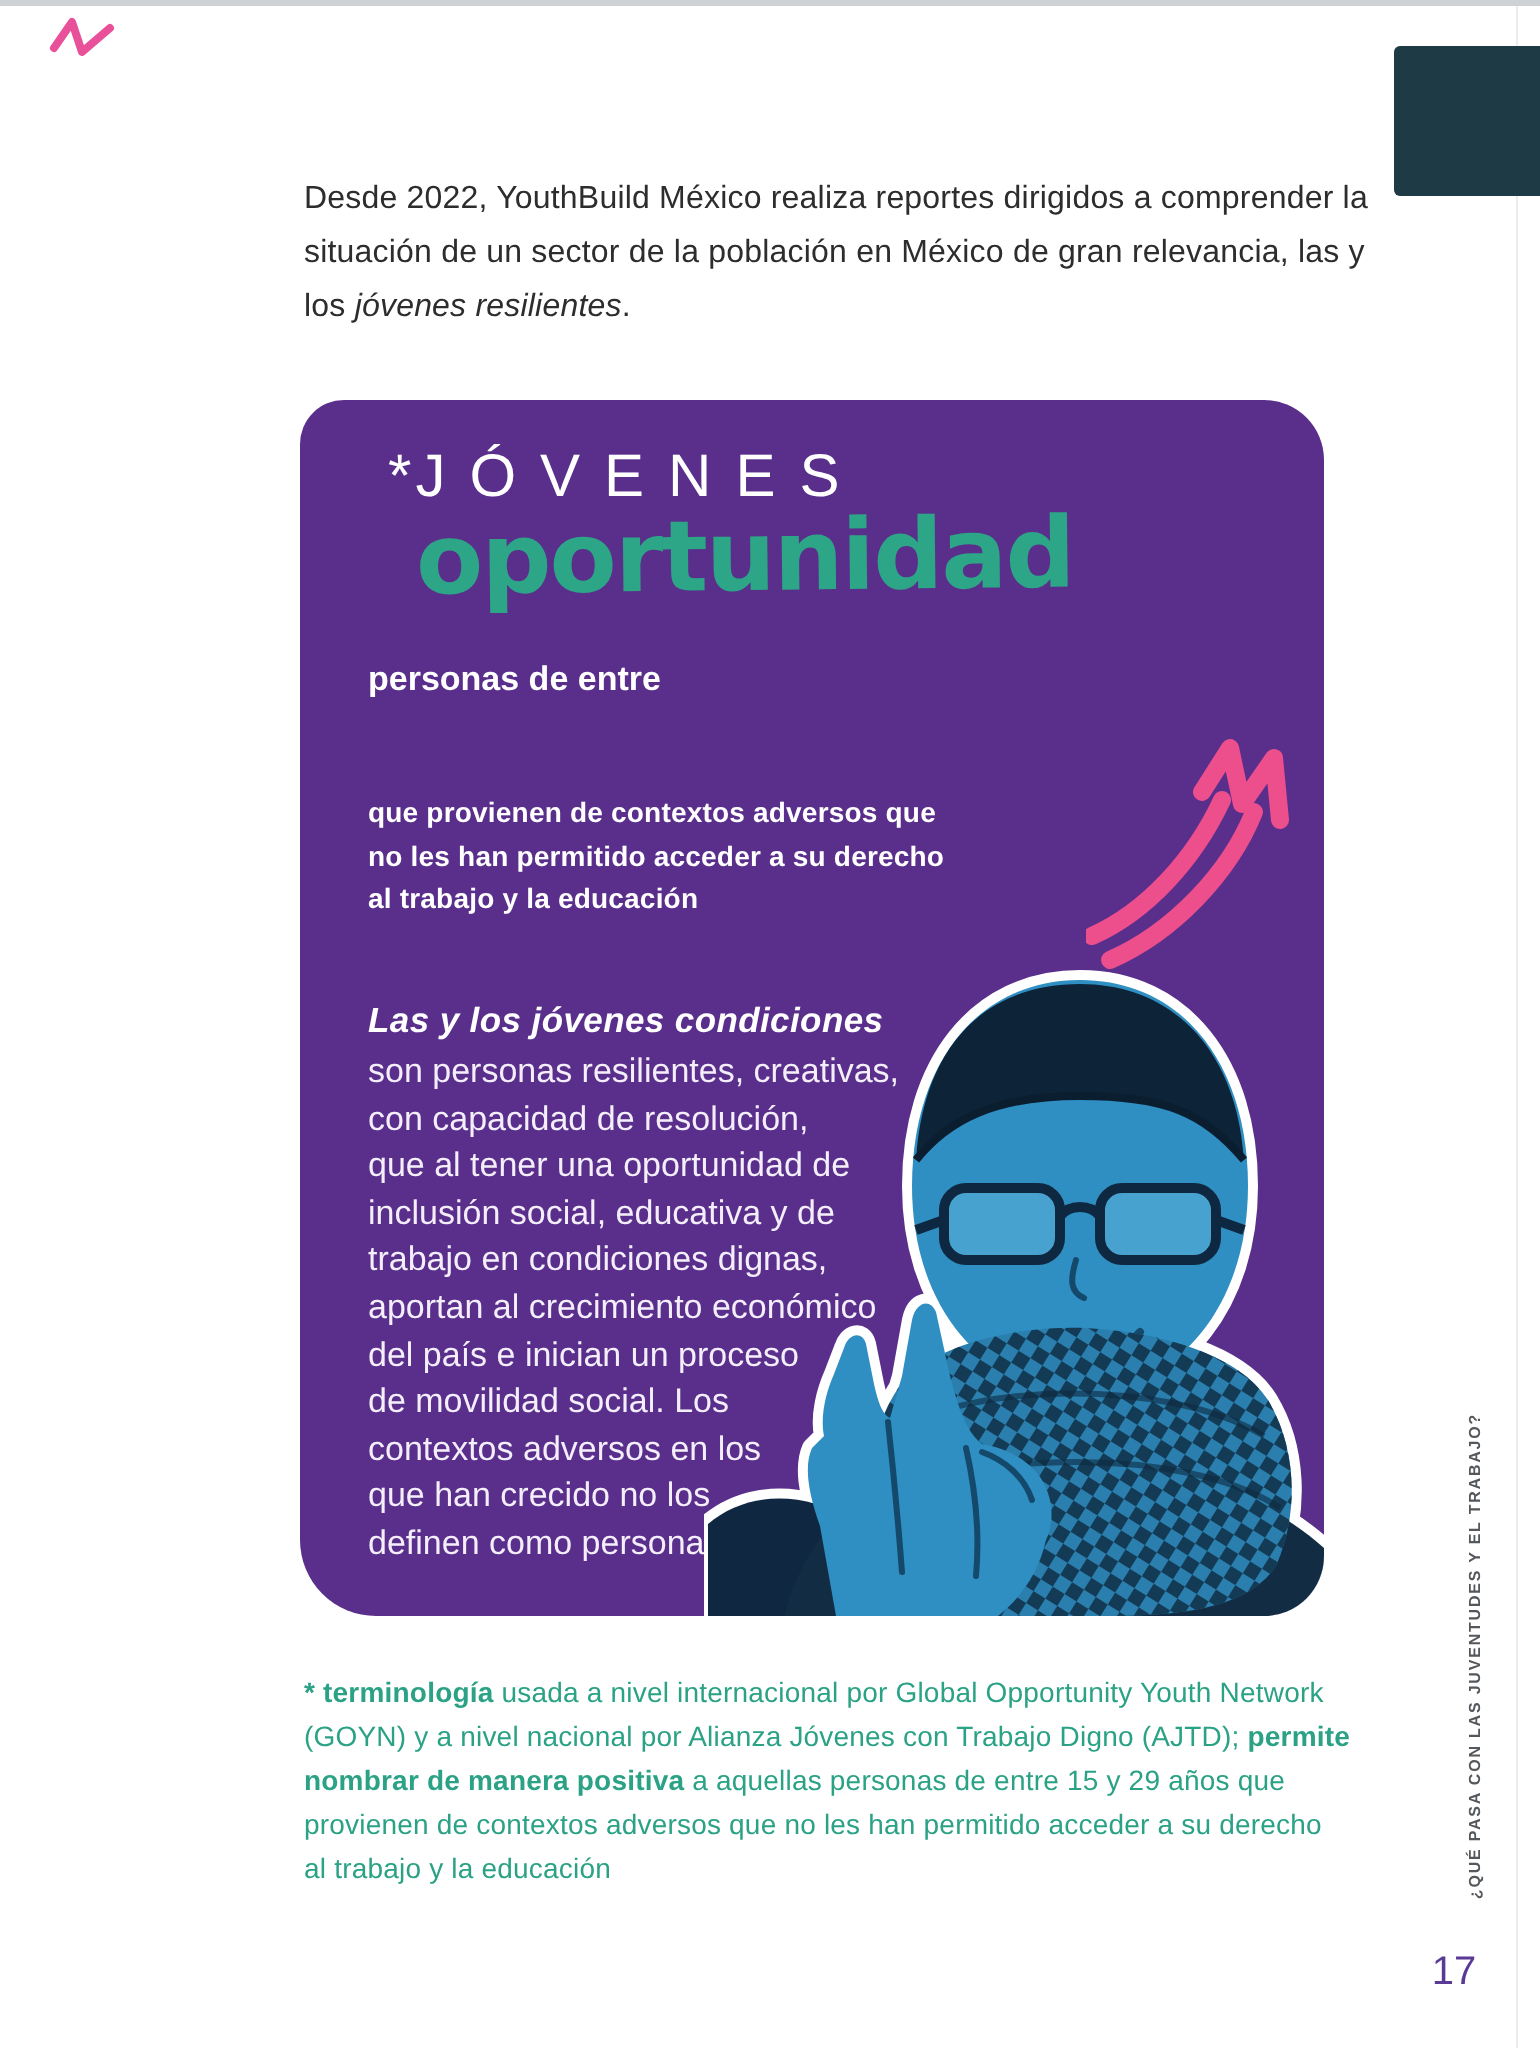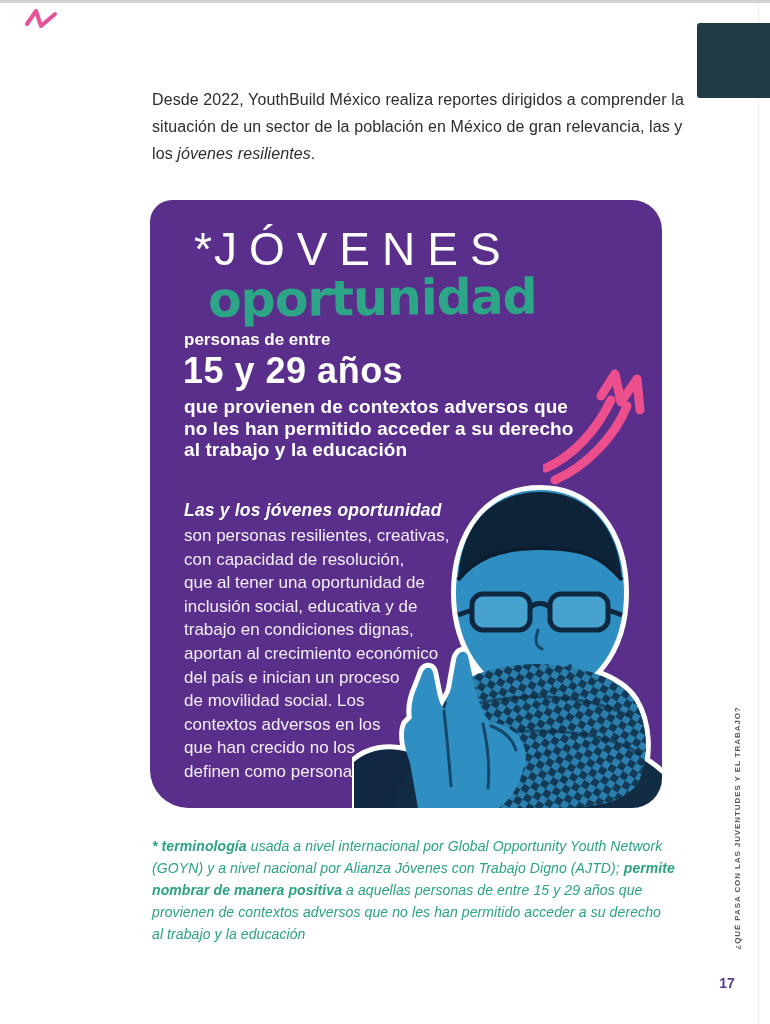--- a/index.html
+++ b/index.html
@@ -33,56 +33,56 @@
     font-size:16px;line-height:27px;color:var(--intro_text);
     white-space:pre-line;letter-spacing:.1px;
   }
   .intro .it{font-style:italic;}
   
   .card{
     position:absolute;left:150px;top:197px;width:512px;height:608px;
     background:var(--card_purple);border-radius:22px 30px 30px 38px;overflow:hidden;
   }
   .card-title{position:absolute;left:44px;top:22px;color:#fff;}
-  .title-line1{font-size:46px;font-weight:500;letter-spacing:12px;color:#fff;}
+  .title-line1{font-size:30px;font-weight:500;letter-spacing:12px;color:#fff;}
   .title-line1 .ast{letter-spacing:2px;}
   .title-main{
     margin-top:-6px;margin-left:14px;
     font-family:"DejaVu Sans",sans-serif;font-size:49px;font-weight:800;
     letter-spacing:-1px;color:var(--title_green);transform:rotate(-.6deg);
   }
   .kicker{position:absolute;left:34px;top:130px;font-size:17px;font-weight:700;color:#fff;text-align:center;}
   .age-range{position:absolute;left:33px;top:150px;font-size:36px;font-weight:800;color:#fff;letter-spacing:.5px;}
   .subhead{
-    position:absolute;left:34px;top:196px;font-size:19px;font-weight:700;color:#fff;
+    position:absolute;left:34px;top:196px;font-size:14px;font-weight:700;color:#fff;
     line-height:21.5px;white-space:pre-line;letter-spacing:.1px;
   }
   .arrow{position:absolute;left:393px;top:166px;width:124px;height:120px;}
   .body-lead{position:absolute;left:34px;top:300px;font-size:17.5px;font-weight:800;font-style:italic;color:#fff;letter-spacing:.2px;}
   .body-text{
     position:absolute;left:34px;top:324px;width:320px;
     font-size:17px;font-weight:500;color:#f3eef9;line-height:23.6px;white-space:pre-line;
   }
   .photo{position:absolute;right:0;bottom:0;width:310px;height:330px;}
   
   .footnote{
     position:absolute;left:152px;top:832px;width:560px;
-    font-size:14px;line-height:22px;color:var(--footnote_teal);white-space:pre-line;letter-spacing:.1px;font-style:italic;
+    font-size:14px;line-height:22px;color:var(--footnote_teal);white-space:pre-line;letter-spacing:.1px;
   }
   .footnote b{font-weight:700;}
   
   .vertical-label{
     position:absolute;left:739px;top:825px;width:260px;height:12px;
     transform:translate(-50%,-50%) rotate(-90deg);
     font-size:8px;font-weight:600;letter-spacing:.9px;color:var(--vertical_text);
     text-align:center;white-space:nowrap;
   }
   .page-number{
     position:absolute;left:712px;top:972px;width:30px;text-align:center;
-    font-size:14px;font-weight:700;color:var(--page_number_purple);
+    font-size:20px;font-weight:400;color:var(--page_number_purple);
   }
 </style>
 </head>
 <body>
 
 <div class="page">
   <div class="page-right-edge"></div>
 
   <svg class="scribble" viewBox="0 0 36 26">
     <polyline points="3,17 12,4 17,19 31,7" fill="none" stroke="#e8509a" stroke-width="4" stroke-linecap="round" stroke-linejoin="round"></polyline>
@@ -95,34 +95,33 @@
 los </span><span class="it">jóvenes resilientes</span><span>.</span></p>
 
   <section class="card">
 
     <div class="card-title">
       <div class="title-line1"><span class="ast">*</span><span>JÓVENES</span></div>
       <div class="title-main">oportunidad</div>
     </div>
 
     <div class="kicker">personas de entre</div>
-    <div class="age-range">15 y 29 años</div>
     <div class="subhead">que provienen de contextos adversos que
 no les han permitido acceder a su derecho
 al trabajo y la educación</div>
 
     <svg class="arrow" viewBox="0 0 124 120">
       <g fill="none" stroke="#ed4f8d" stroke-width="9" stroke-linecap="round" stroke-linejoin="round">
         <path d="M3,102 C30,90 54,64 68,34"></path>
         <path d="M12,114 C44,100 72,70 84,40"></path>
         <path d="M58,30 L72,8 L78,36 L94,13 L97,44"></path>
       </g>
     </svg>
 
-    <div class="body-lead">Las y los jóvenes oportunidad</div>
+    <div class="body-lead">Las y los jóvenes condiciones</div>
     <div class="body-text">son personas resilientes, creativas,
 con capacidad de resolución,
 que al tener una oportunidad de
 inclusión social, educativa y de
 trabajo en condiciones dignas,
 aportan al crecimiento económico
 del país e inician un proceso
 de movilidad social. Los
 contextos adversos en los
 que han crecido no los

